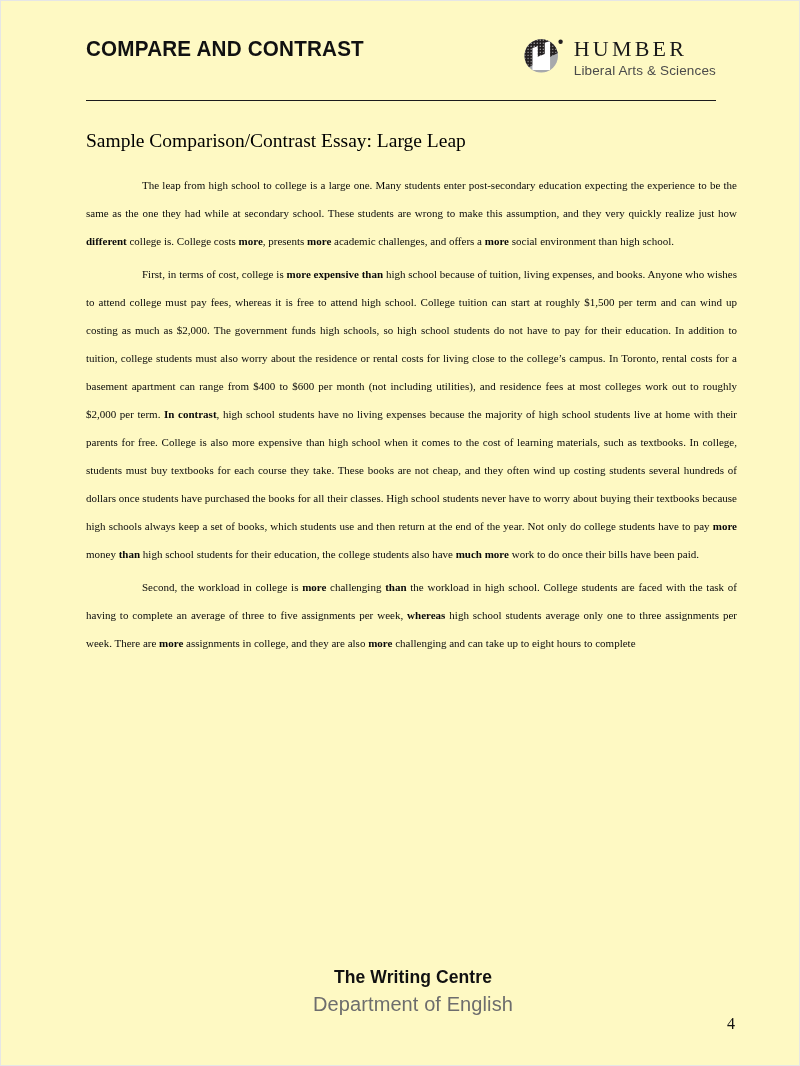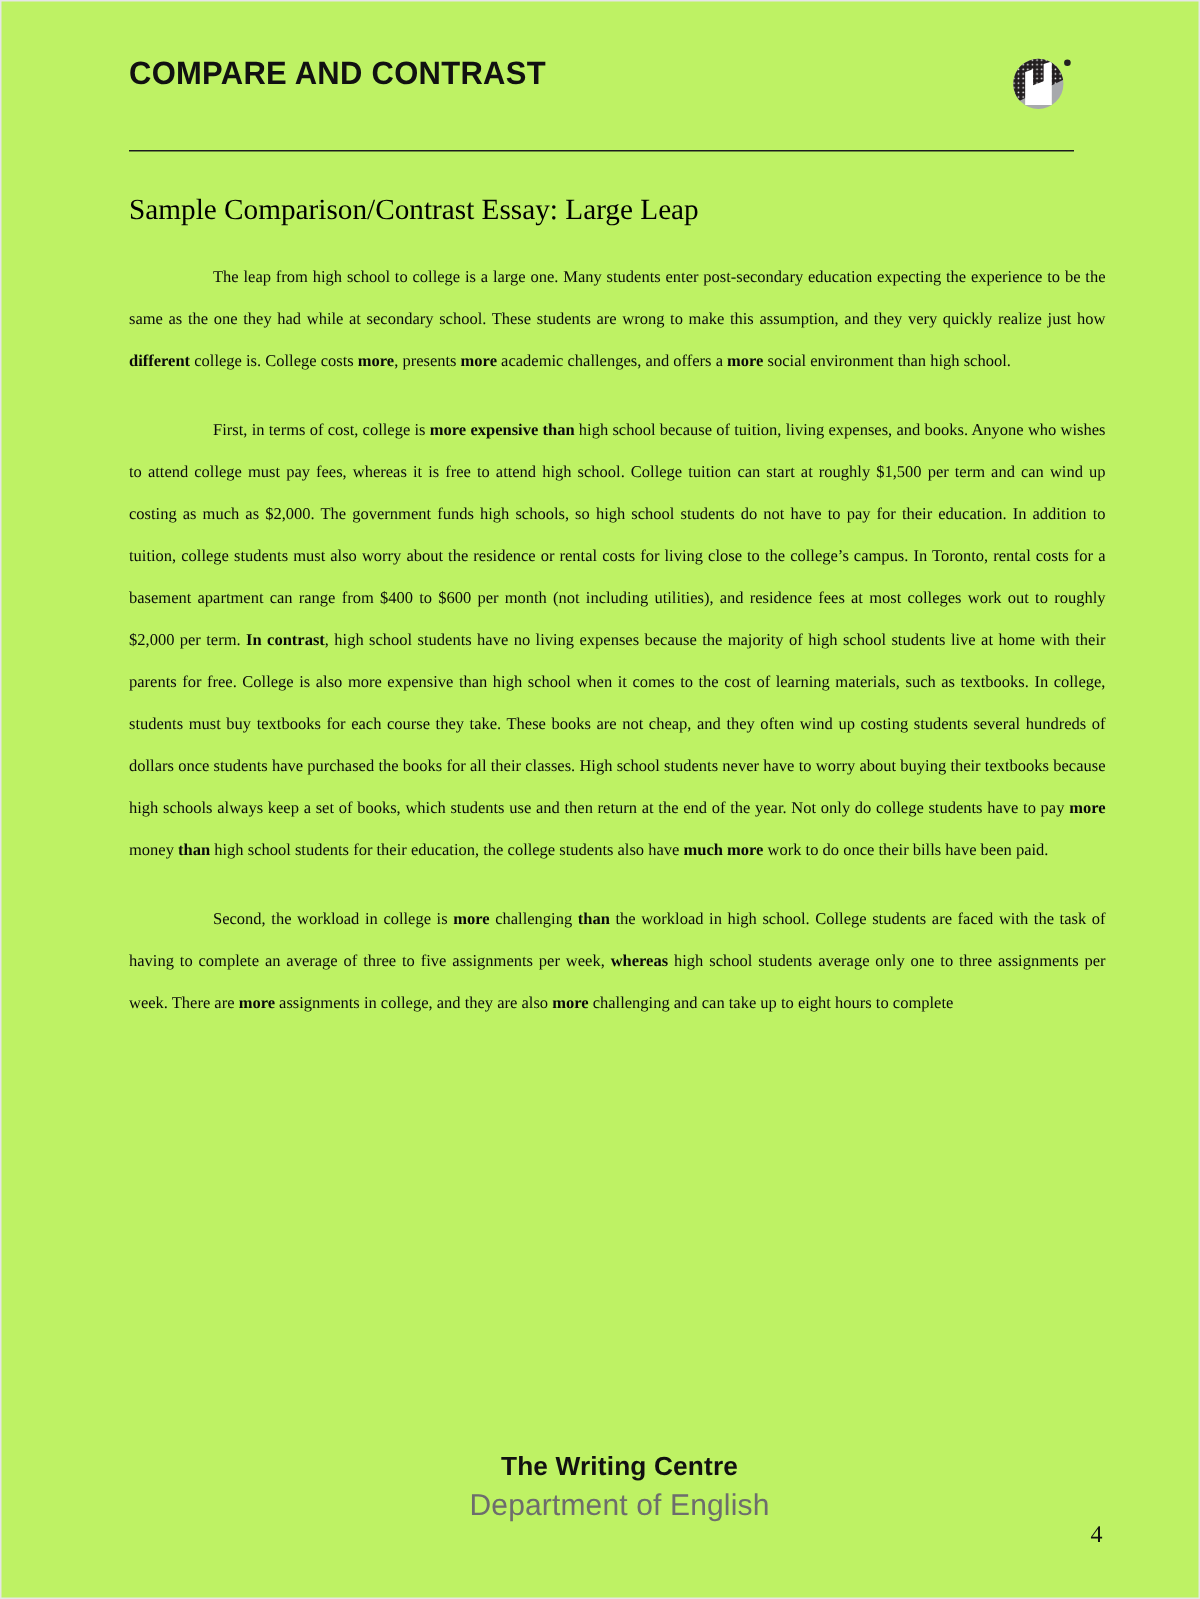--- a/index.html
+++ b/index.html
@@ -12,21 +12,21 @@
     height: 1066px;
     font-family: "Liberation Serif", "DejaVu Serif", serif;
     color: #000000;
     -webkit-font-smoothing: antialiased;
   }
   .page {
     position: relative;
     box-sizing: border-box;
     width: 800px;
     height: 1066px;
-    background: #bef264;
+    background: #fef9c3;
     border: 1px solid #e6e6e6;
     overflow: hidden;
   }
 
   
   .header {
     position: absolute;
     left: 85px;
     top: 30px;
     width: 630px;
@@ -108,21 +108,21 @@
   p.para {
     margin: 0 0 0 0;
     text-align: justify;
     text-justify: inter-word;
     font-size: 11px;
     line-height: 28px;
     text-indent: 56px;
     color: #0a0a0a;
   }
   p.para + p.para {
-    margin-top: 18px;
+    margin-top: 5px;
   }
   p.para.spaced {
     margin-top: 28px;
   }
   p.para b {
     font-weight: bold;
   }
 
   
   .footer {
@@ -179,20 +179,24 @@
           </defs>
           <g clip-path="url(#circleClip)">
             <rect x="0" y="0" width="100" height="100" fill="#a7a9ac"></rect>
             <polygon points="0,0 100,0 100,38 0,86" fill="url(#dots)"></polygon>
             <path d="M26 84 L26 34 L38 30 L38 54 L54 48 L54 22 L66 18 L66 84 Z" fill="#ffffff"></path>
             <path d="M54 48 L54 84 L66 84 L66 18 Z" fill="#ffffff"></path>
           </g>
           <circle cx="90" cy="20" r="5" fill="#231f20"></circle>
         </svg>
       </div>
+      <div class="brand-text">
+        <div class="brand-name">HUMBER</div>
+        <div class="brand-sub">Liberal Arts &amp; Sciences</div>
+      </div>
     </div>
   </div>
 
   <div class="rule"></div>
 
   <div class="content">
     <h1 class="essay-title">Sample Comparison/Contrast Essay: Large Leap</h1>
 
     <p class="para">The leap from high school to college is a large one. Many students enter post-secondary education expecting the experience to be the same as the one they had while at secondary school. These students are wrong to make this assumption, and they very quickly realize just how <b>different</b> college is. College costs <b>more</b>, presents <b>more</b> academic challenges, and offers a <b>more</b> social environment than high school.</p>
 

